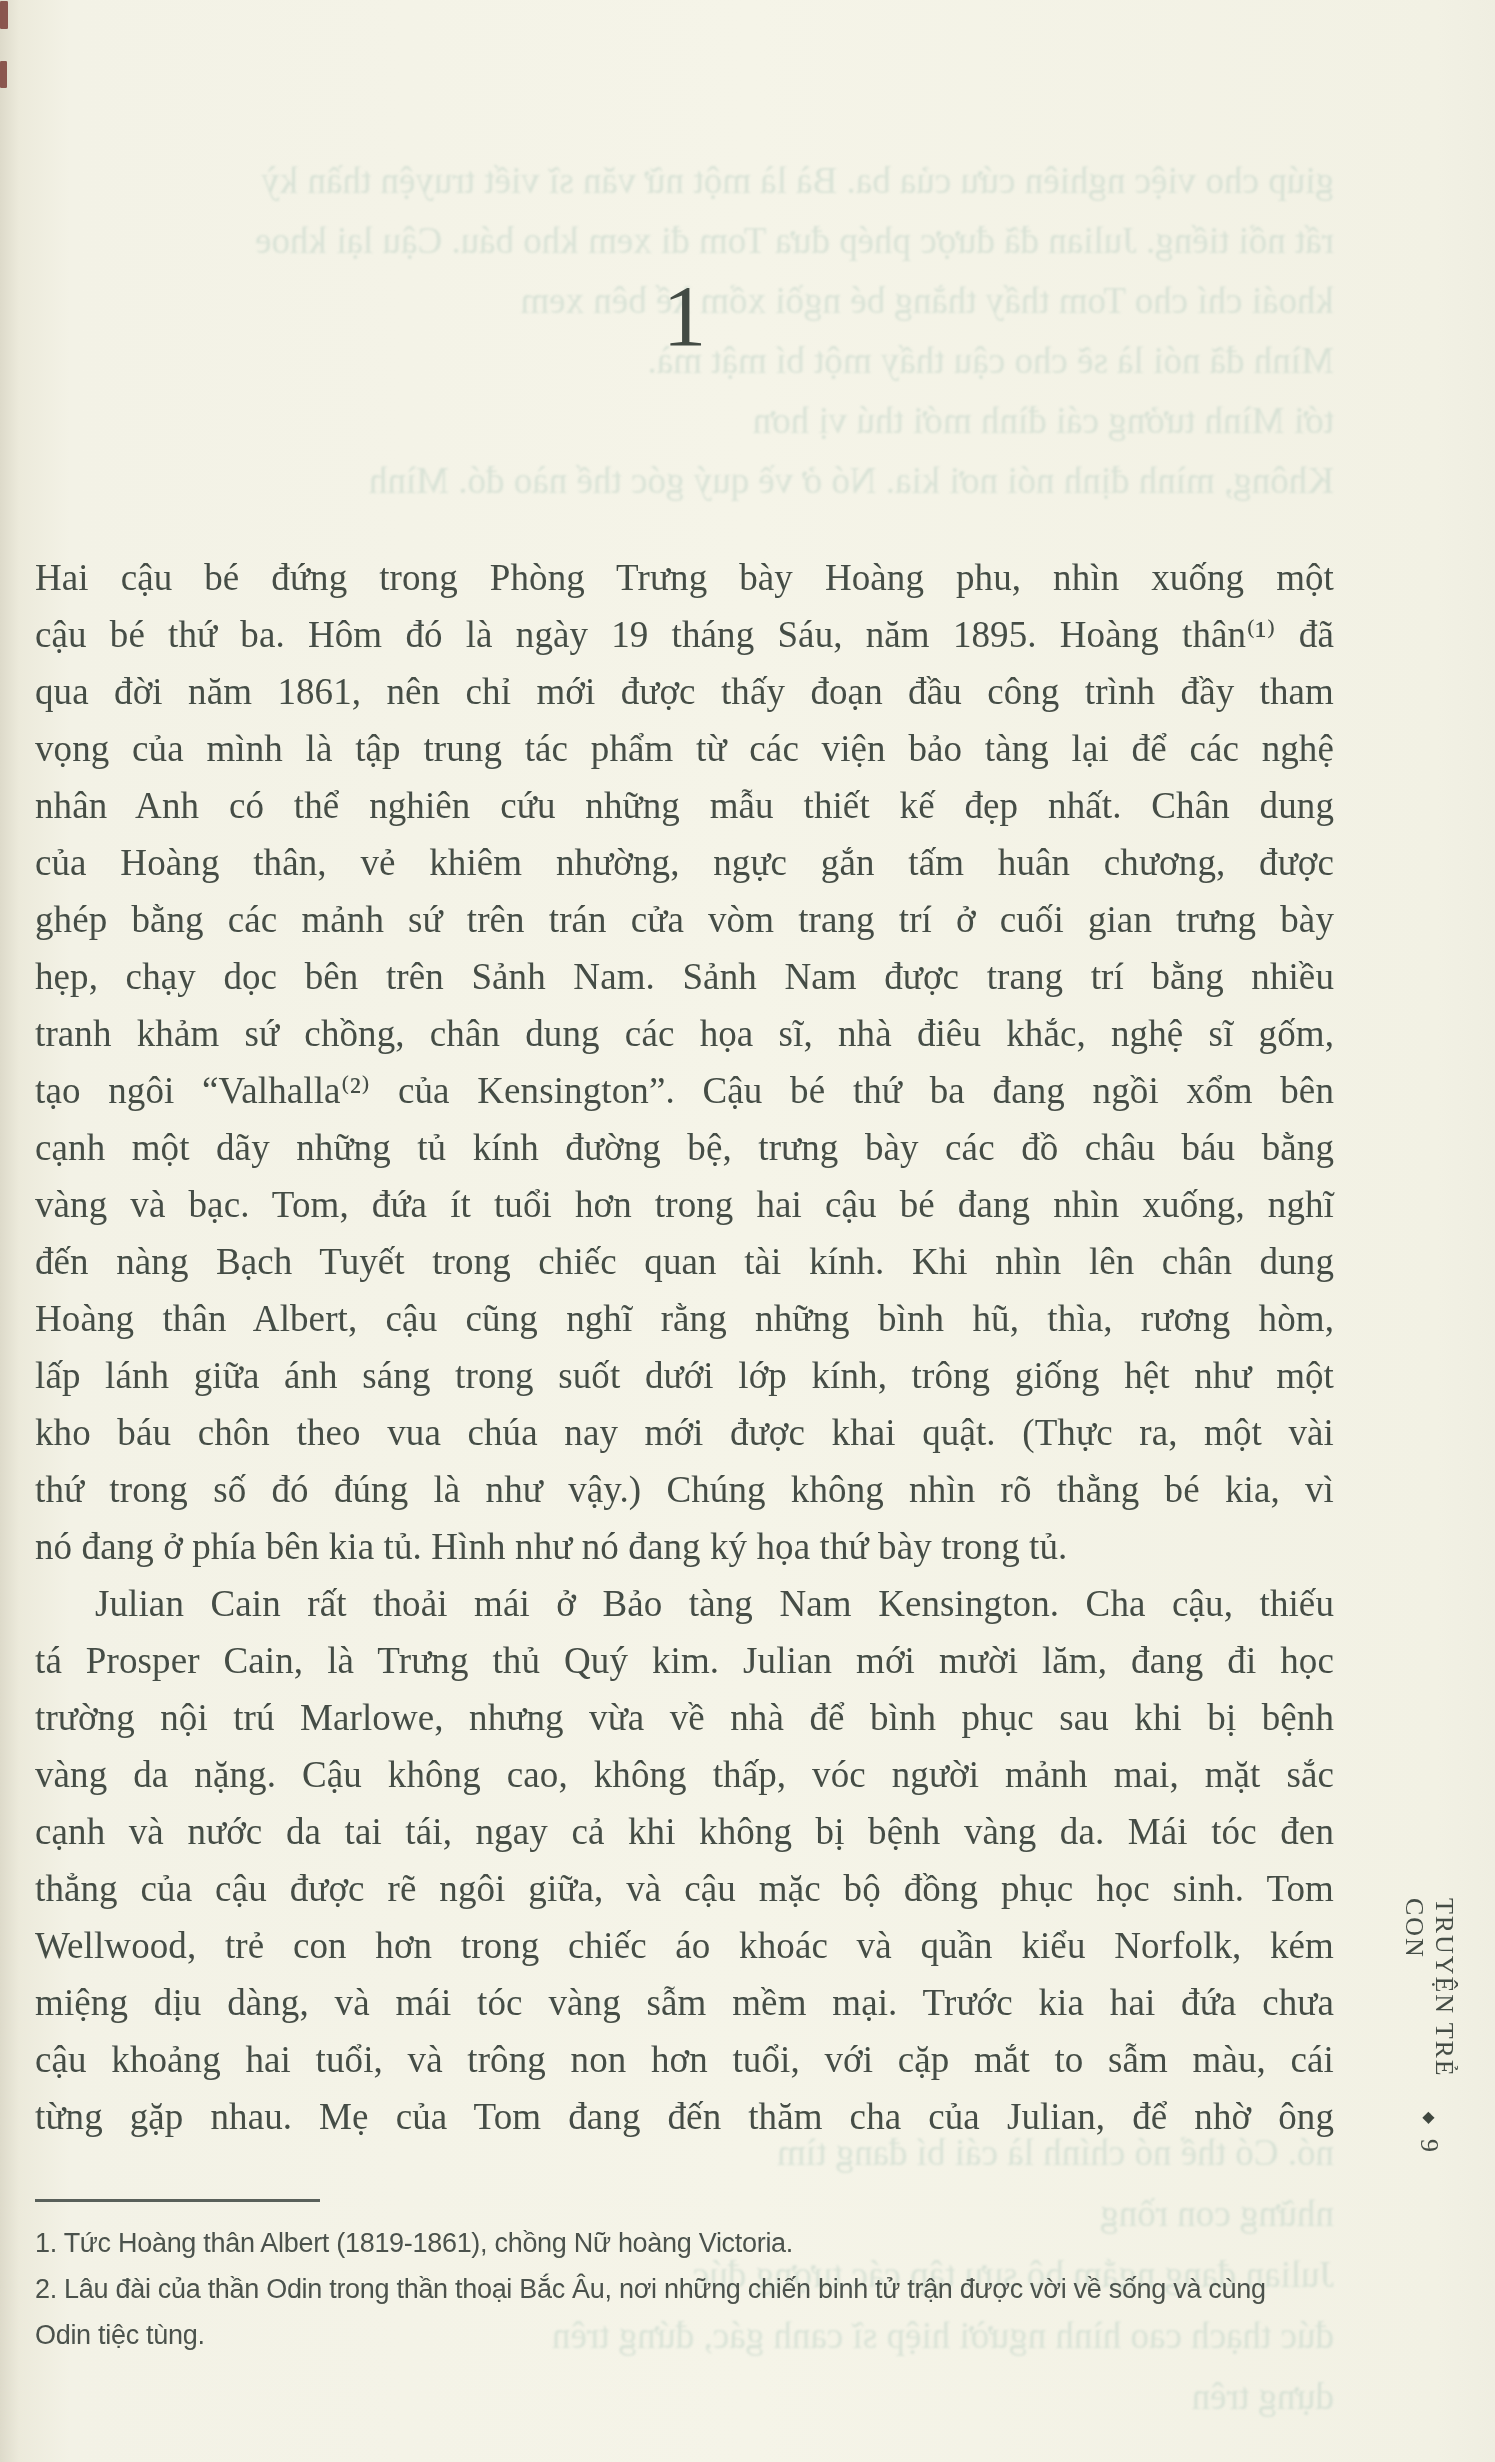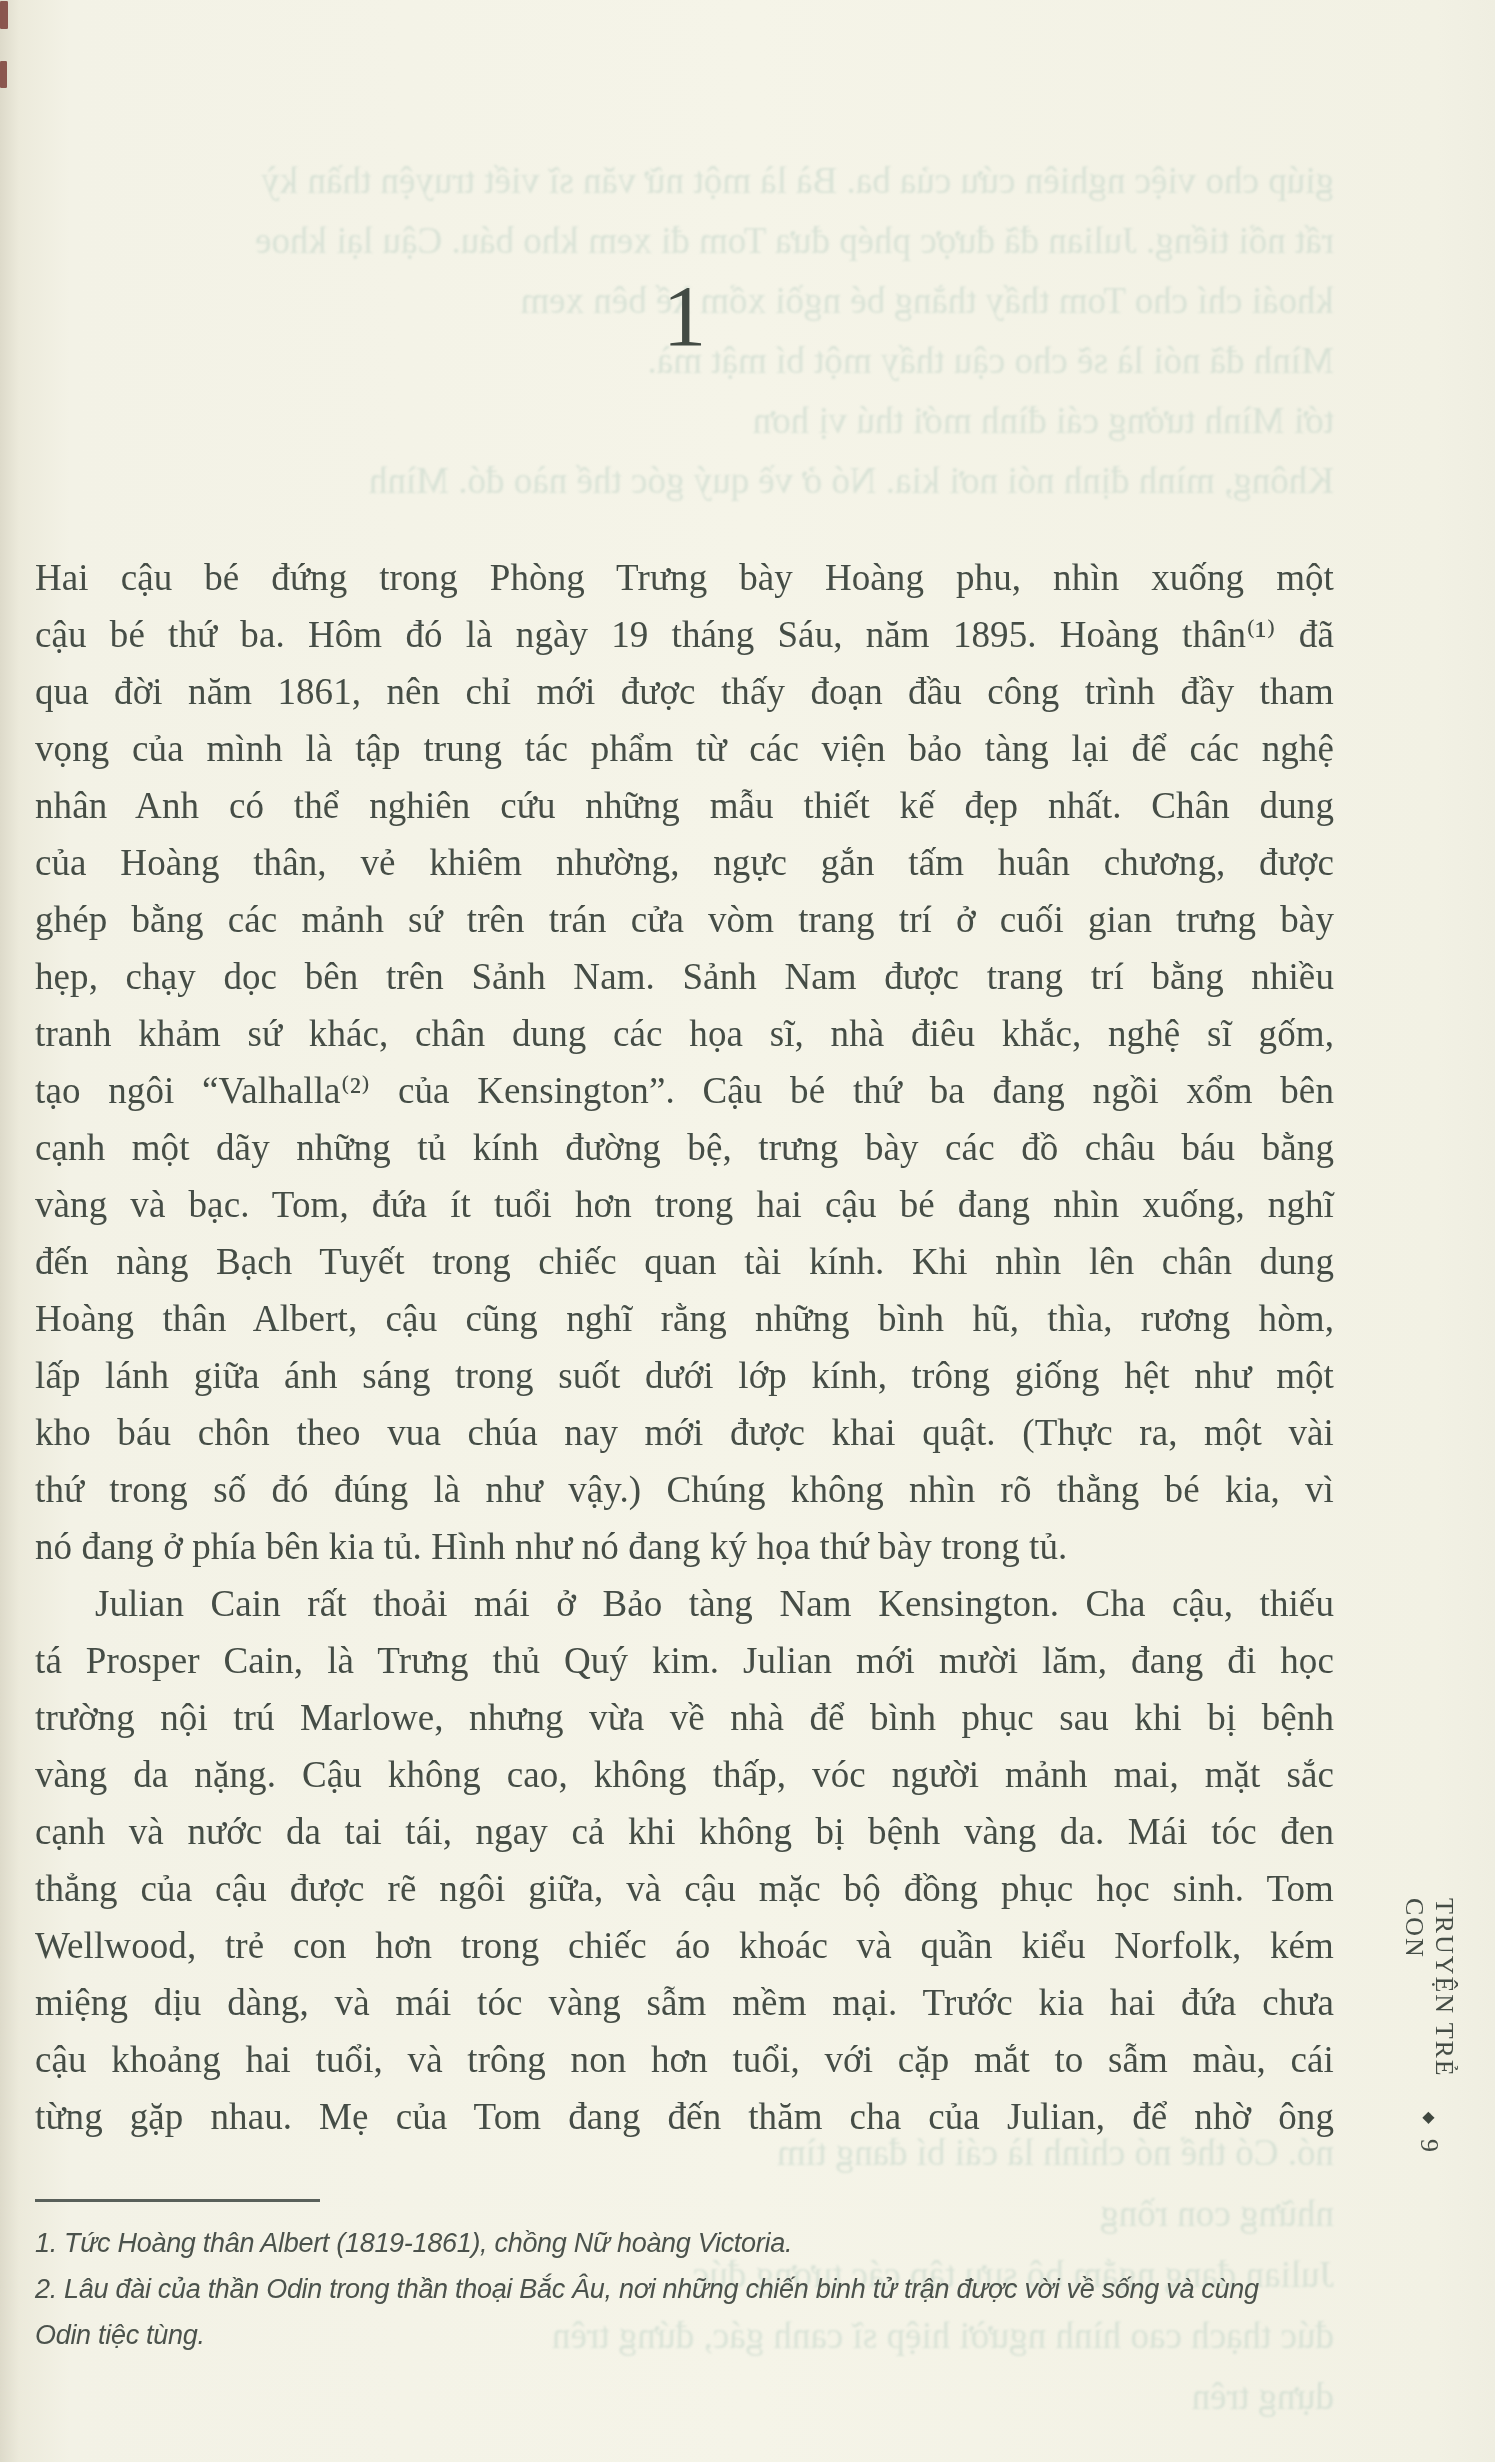--- a/index.html
+++ b/index.html
@@ -54,21 +54,21 @@
     position:absolute;left:35px;top:2199px;width:285px;height:2.5px;
     background:#59605a;
   }
   .footnotes{
     position:absolute;left:35px;top:2220px;width:1344px;
     font-family:"Liberation Sans","DejaVu Sans",sans-serif;
     font-size:27px;line-height:46px;
     color:#4b524c;
     letter-spacing:-0.3px;
   }
-  .footnotes div{white-space:nowrap;font-style:italic;}
+  .footnotes div{white-space:nowrap;}
 
   .vertical-running{
     position:absolute;left:1408px;top:1898px;width:41px;height:254px;
     display:flex;flex-direction:column;align-items:center;
     color:#454d46;
   }
   .vertical-running .vtitle{
     writing-mode:vertical-rl;
     font-size:26px;letter-spacing:1.9px;
   }
@@ -107,21 +107,21 @@
 
   <div class="bodytext">
     <div class="bl">Hai cậu bé đứng trong Phòng Trưng bày Hoàng phu, nhìn xuống một</div>
     <div class="bl">cậu bé thứ ba. Hôm đó là ngày 19 tháng Sáu, năm 1895. Hoàng thân⁽¹⁾ đã</div>
     <div class="bl">qua đời năm 1861, nên chỉ mới được thấy đoạn đầu công trình đầy tham</div>
     <div class="bl">vọng của mình là tập trung tác phẩm từ các viện bảo tàng lại để các nghệ</div>
     <div class="bl">nhân Anh có thể nghiên cứu những mẫu thiết kế đẹp nhất. Chân dung</div>
     <div class="bl">của Hoàng thân, vẻ khiêm nhường, ngực gắn tấm huân chương, được</div>
     <div class="bl">ghép bằng các mảnh sứ trên trán cửa vòm trang trí ở cuối gian trưng bày</div>
     <div class="bl">hẹp, chạy dọc bên trên Sảnh Nam. Sảnh Nam được trang trí bằng nhiều</div>
-    <div class="bl">tranh khảm sứ khác, chân dung các họa sĩ, nhà điêu khắc, nghệ sĩ gốm,</div>
+    <div class="bl">tranh khảm sứ chồng, chân dung các họa sĩ, nhà điêu khắc, nghệ sĩ gốm,</div>
     <div class="bl">tạo ngôi “Valhalla⁽²⁾ của Kensington”. Cậu bé thứ ba đang ngồi xổm bên</div>
     <div class="bl">cạnh một dãy những tủ kính đường bệ, trưng bày các đồ châu báu bằng</div>
     <div class="bl">vàng và bạc. Tom, đứa ít tuổi hơn trong hai cậu bé đang nhìn xuống, nghĩ</div>
     <div class="bl">đến nàng Bạch Tuyết trong chiếc quan tài kính. Khi nhìn lên chân dung</div>
     <div class="bl">Hoàng thân Albert, cậu cũng nghĩ rằng những bình hũ, thìa, rương hòm,</div>
     <div class="bl">lấp lánh giữa ánh sáng trong suốt dưới lớp kính, trông giống hệt như một</div>
     <div class="bl">kho báu chôn theo vua chúa nay mới được khai quật. (Thực ra, một vài</div>
     <div class="bl">thứ trong số đó đúng là như vậy.) Chúng không nhìn rõ thằng bé kia, vì</div>
     <div class="bl end">nó đang ở phía bên kia tủ. Hình như nó đang ký họa thứ bày trong tủ.</div>
     <div class="bl indent">Julian Cain rất thoải mái ở Bảo tàng Nam Kensington. Cha cậu, thiếu</div>

